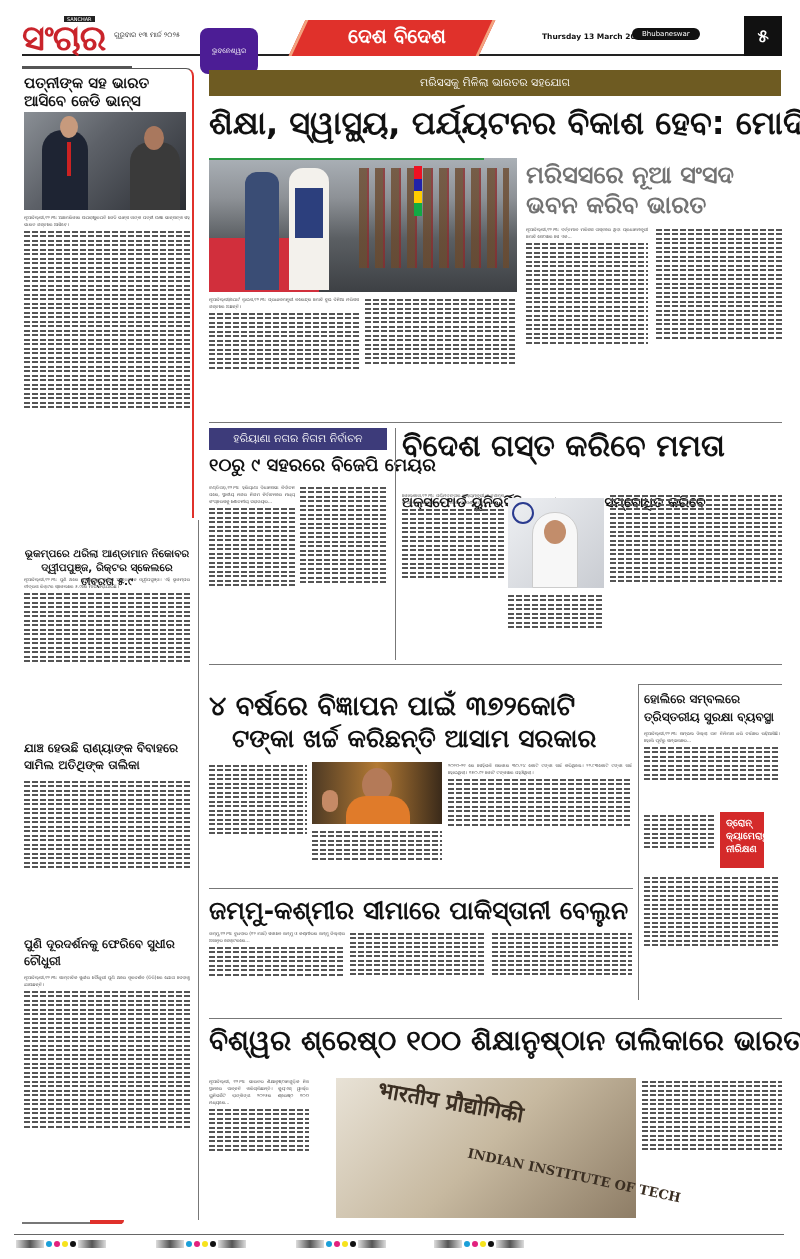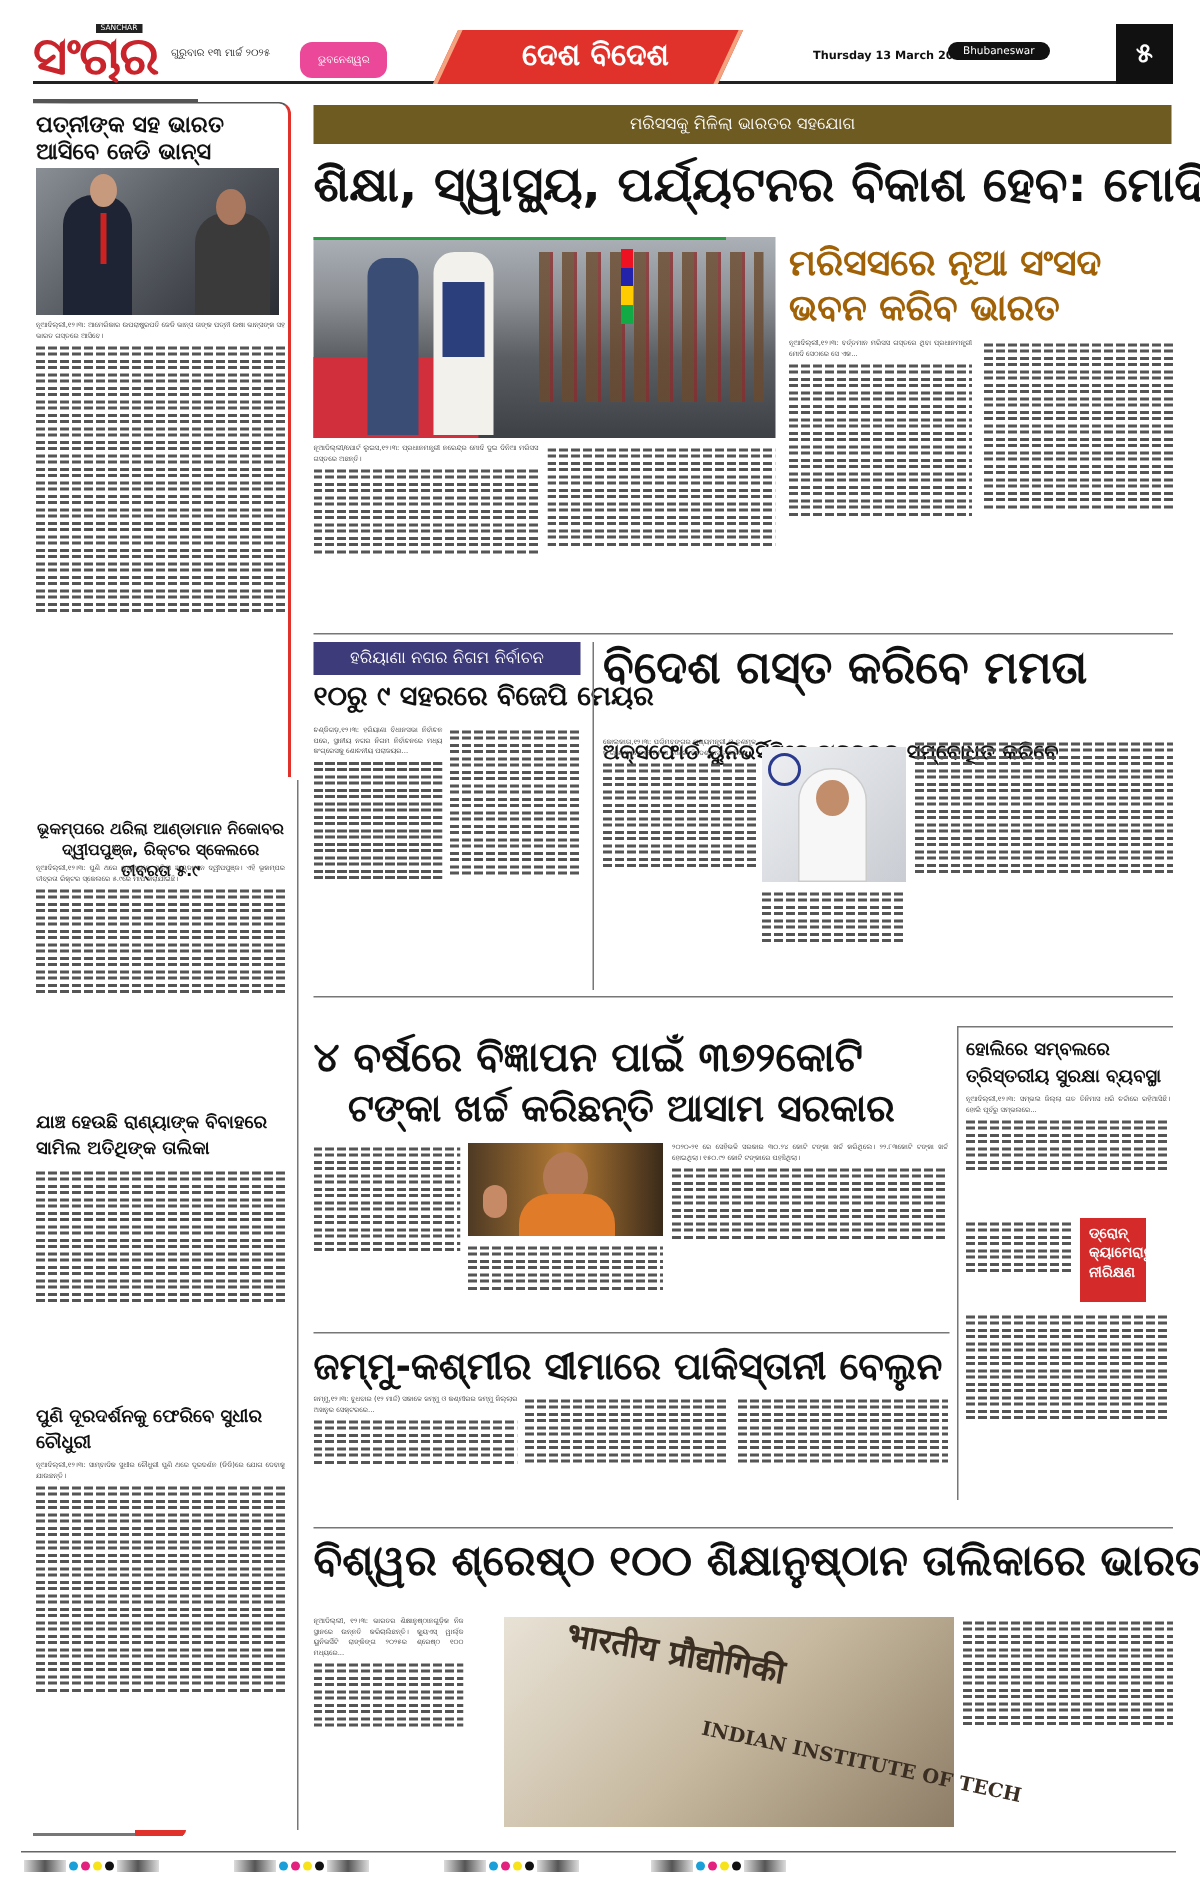--- a/index.html
+++ b/index.html
@@ -3,36 +3,36 @@
 <meta charset="utf-8">
 <style>
   * { box-sizing: border-box; margin: 0; padding: 0; }
   body { width: 800px; height: 1259px; background: #fff; font-family: "DejaVu Sans", sans-serif; color: #111; position: relative; overflow: hidden; }
   .abs { position: absolute; }
   
   .masthead { left: 22px; top: 16px; width: 760px; height: 40px; border-bottom: 2px solid #222; }
   .logo { left: 0; top: 2px; font-size: 35px; font-weight: bold; color: #c9242b; letter-spacing: -1px; }
   .logo-tag { left: 42px; top: 0px; font-size: 5px; background:#222; color:#fff; padding:0 3px; }
   .date-or { left: 92px; top: 15px; font-size: 7px; color: #222; }
-  .city-pill { left: 178px; top: 12px; background: #ec4899; color: #fff; font-size: 7px; border-radius: 8px; padding: 8px 12px; }
+  .city-pill { left: 178px; top: 12px; background: #4c1d95; color: #fff; font-size: 7px; border-radius: 8px; padding: 19px 12px; }
   .section-banner { left: 275px; top: 4px; width: 190px; height: 36px; background: #e0312b; transform: skewX(-25deg); border-left: 3px solid #f3a37f; border-right: 3px solid #f3a37f; }
   .section-title { left: 300px; top: 8px; width: 150px; text-align: center; color: #fff; font-size: 20px; font-weight: bold; }
   .date-en { left: 520px; top: 16px; font-size: 7.5px; font-weight: bold; }
   .city-en { left: 610px; top: 12px; background: #111; color: #fff; font-size: 7px; border-radius: 8px; padding: 2px 10px; }
   .page-no { left: 722px; top: 0px; width: 38px; height: 40px; background: #111; color: #fff; font-size: 18px; font-weight: bold; text-align: center; line-height: 40px; }
   
   .left-box { left: 22px; top: 68px; width: 172px; height: 450px; border-top: 1px solid #555; border-right: 2px solid #e0312b; border-top-right-radius: 8px; }
   .left-arrow { left: 22px; top: 66px; width: 110px; height: 2px; background: #555; }
   .h-left { font-size: 15px; line-height: 18px; font-weight: bold; color: #111; }
   .photo { background: linear-gradient(135deg,#8a8f95,#5d6168 40%,#2a2d33); }
   .body-text { font-size: 4.6px; line-height: 7px; color: #333; text-align: justify; overflow: hidden; }
   .body-text .dl { display:block; height: 2px; margin: 2.5px 0; background: repeating-linear-gradient(90deg,#555 0 6px,transparent 6px 8px); }
   .kicker { background: #6e5b22; color: #fff; font-size: 11px; text-align: center; height: 26px; line-height: 26px; }
   .main-h { font-size: 32px; font-weight: bold; color: #111; white-space: nowrap; }
-  .sub-h { font-size: 24px; font-weight: bold; line-height: 30px; color: #a16207; }
+  .sub-h { font-size: 24px; font-weight: bold; line-height: 30px; color: #737373; }
   .harya-kicker { background: #3d3b7a; color: #fff; font-size: 11px; text-align: center; height: 22px; line-height: 22px; }
   .h-mid { font-size: 20px; font-weight: bold; color: #111; white-space: nowrap; }
   .h-sub2 { font-size: 17px; font-weight: bold; color: #111; white-space: nowrap; margin-top: 28px; }
   .rule-v { width: 1px; background: #777; }
   .rule-h { height: 1px; background: #777; }
   .box-right { border-left: 1px solid #777; border-top: 1px solid #777; }
   .red-box { background: #d42a2a; color: #fff; font-size: 11px; font-weight: bold; line-height: 15px; padding: 4px 6px; }
   .footer-bar { height: 1px; background: #666; }
   .swatch { display: flex; gap: 2px; align-items: center; }
   .sw-g { width: 28px; height: 8px; background: linear-gradient(90deg,#ddd,#555,#ddd); }

